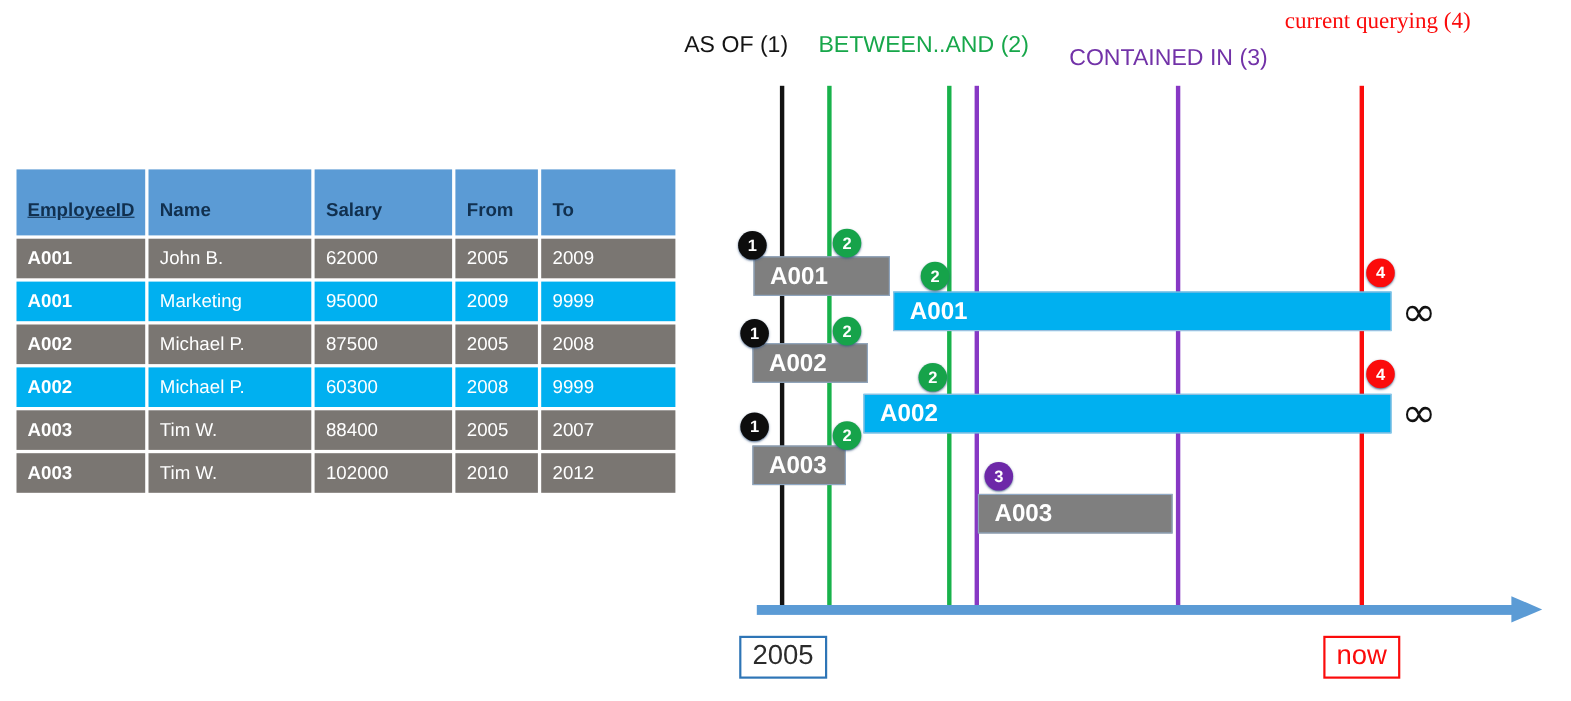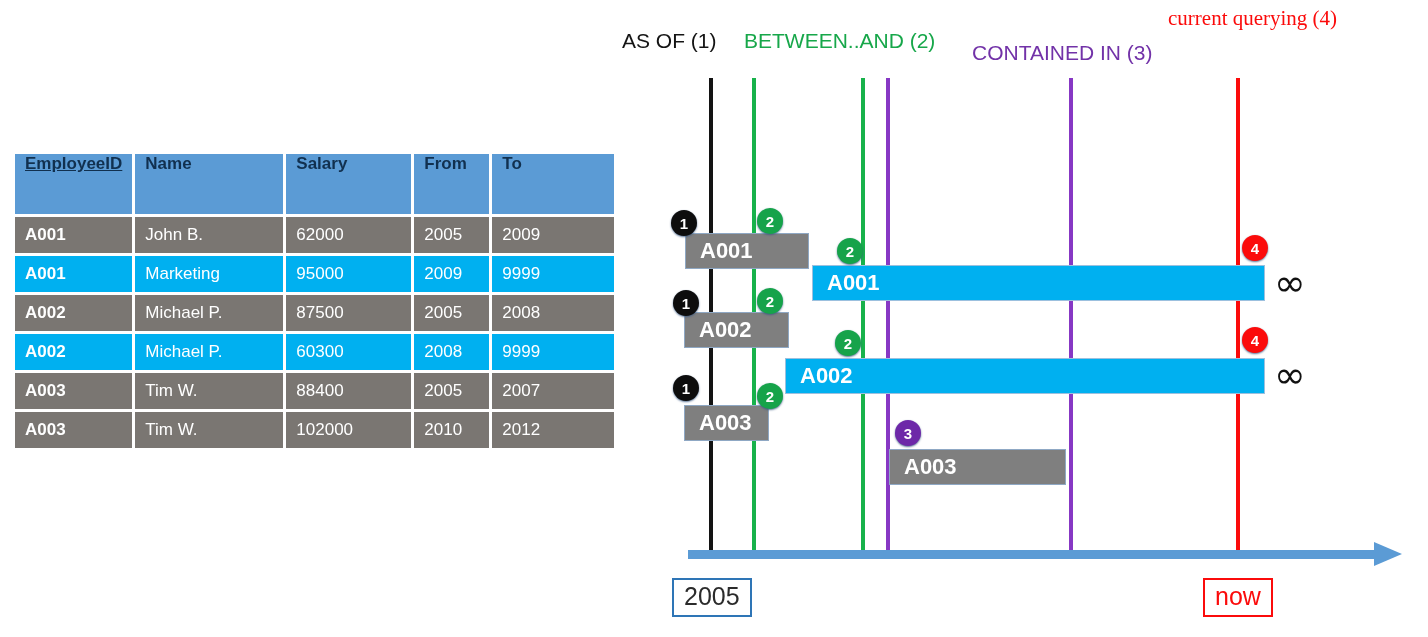--- a/index.html
+++ b/index.html
@@ -15,21 +15,21 @@
     border-collapse:separate; border-spacing:3px;
     table-layout:fixed;
   }
   #employee-table th,#employee-table td{
     padding:0 10px; height:36px; vertical-align:middle;
     font-size:17px; color:#ffffff; text-align:left;
     white-space:nowrap; box-sizing:border-box;
   }
   #employee-table thead th{
     background:#5B9BD5; color:#11304f; font-weight:bold;
-    height:60px; vertical-align:top; padding-top:0;
+    height:60px; vertical-align:top; padding-top:27px;
   }
   #employee-table thead th.uline span{ text-decoration:underline; }
   tr.row-gray td{ background:#7a7672; }
   tr.row-cyan td{ background:#00b0f0; }
   td.c-id{ font-weight:bold; }
   .col-id{width:115px}.col-name{width:148px}.col-sal{width:125px}
   .col-from{width:75px}.col-to{width:122px}
 
   
   #diagram{ position:absolute; left:0; top:0; width:1428px; height:637px; }

